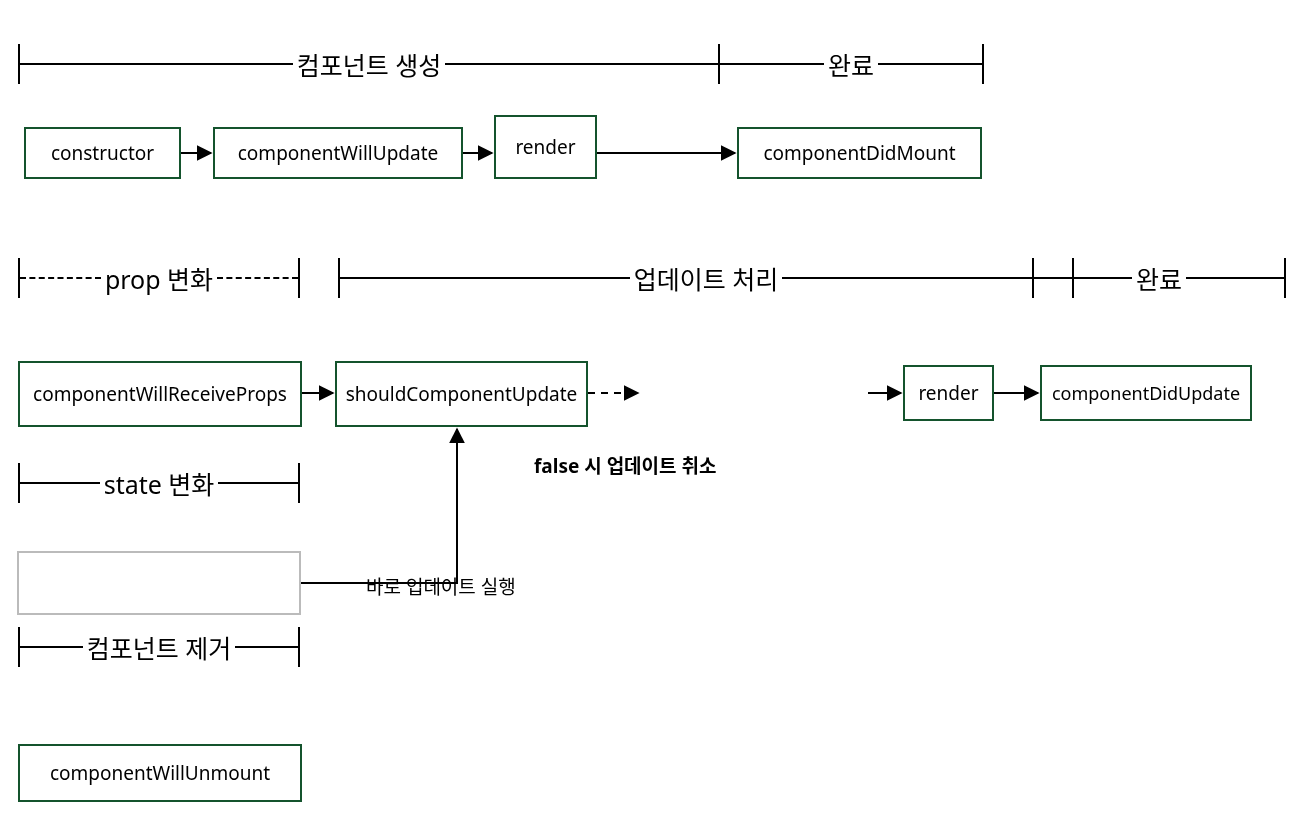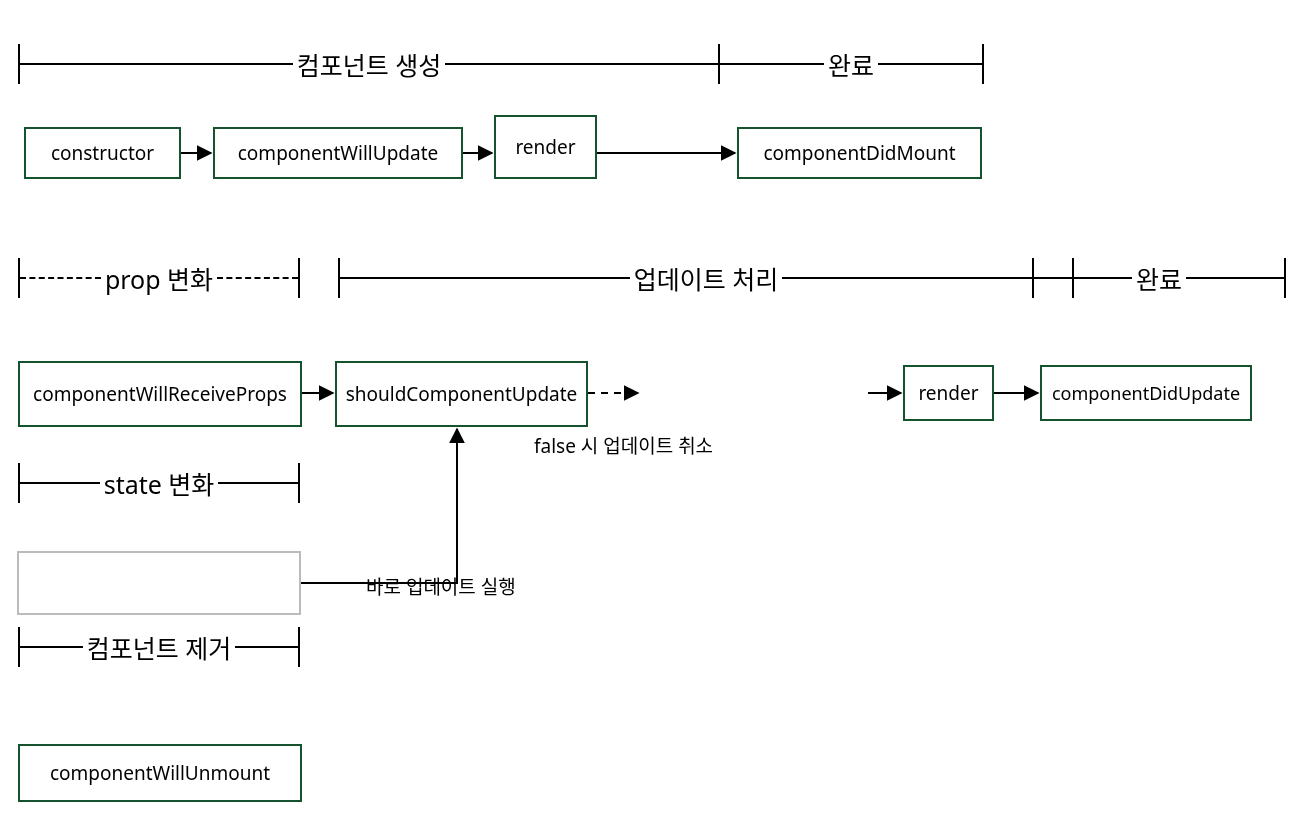--- a/index.html
+++ b/index.html
@@ -107,21 +107,21 @@
     <div class="lbl">완료</div>
     <div class="line"></div>
     <div class="tick"></div>
   </div>
 
   <div class="box" style="left:18px; top:361px; width:284px; height:66px;">componentWillReceiveProps</div>
   <div class="box" style="left:335px; top:361px; width:253px; height:66px;">shouldComponentUpdate</div>
   <div class="box" style="left:903px; top:365px; width:91px; height:56px;">render</div>
   <div class="box" style="left:1040px; top:365px; width:212px; height:56px; font-size:18px;">componentDidUpdate</div>
 
-  <div class="note" style="left:534px; top:431px;">false 시 업데이트 취소</div>
+  <div class="note" style="left:534px; top:451px;font-weight:bold;">false 시 업데이트 취소</div>
 
   <div class="hspan" style="left:18px; top:463px; width:282px;">
     <div class="tick"></div>
     <div class="line"></div>
     <div class="lbl">state 변화</div>
     <div class="line"></div>
     <div class="tick"></div>
   </div>
 
   <div class="box gray" style="left:17px; top:551px; width:284px; height:64px;"></div>

